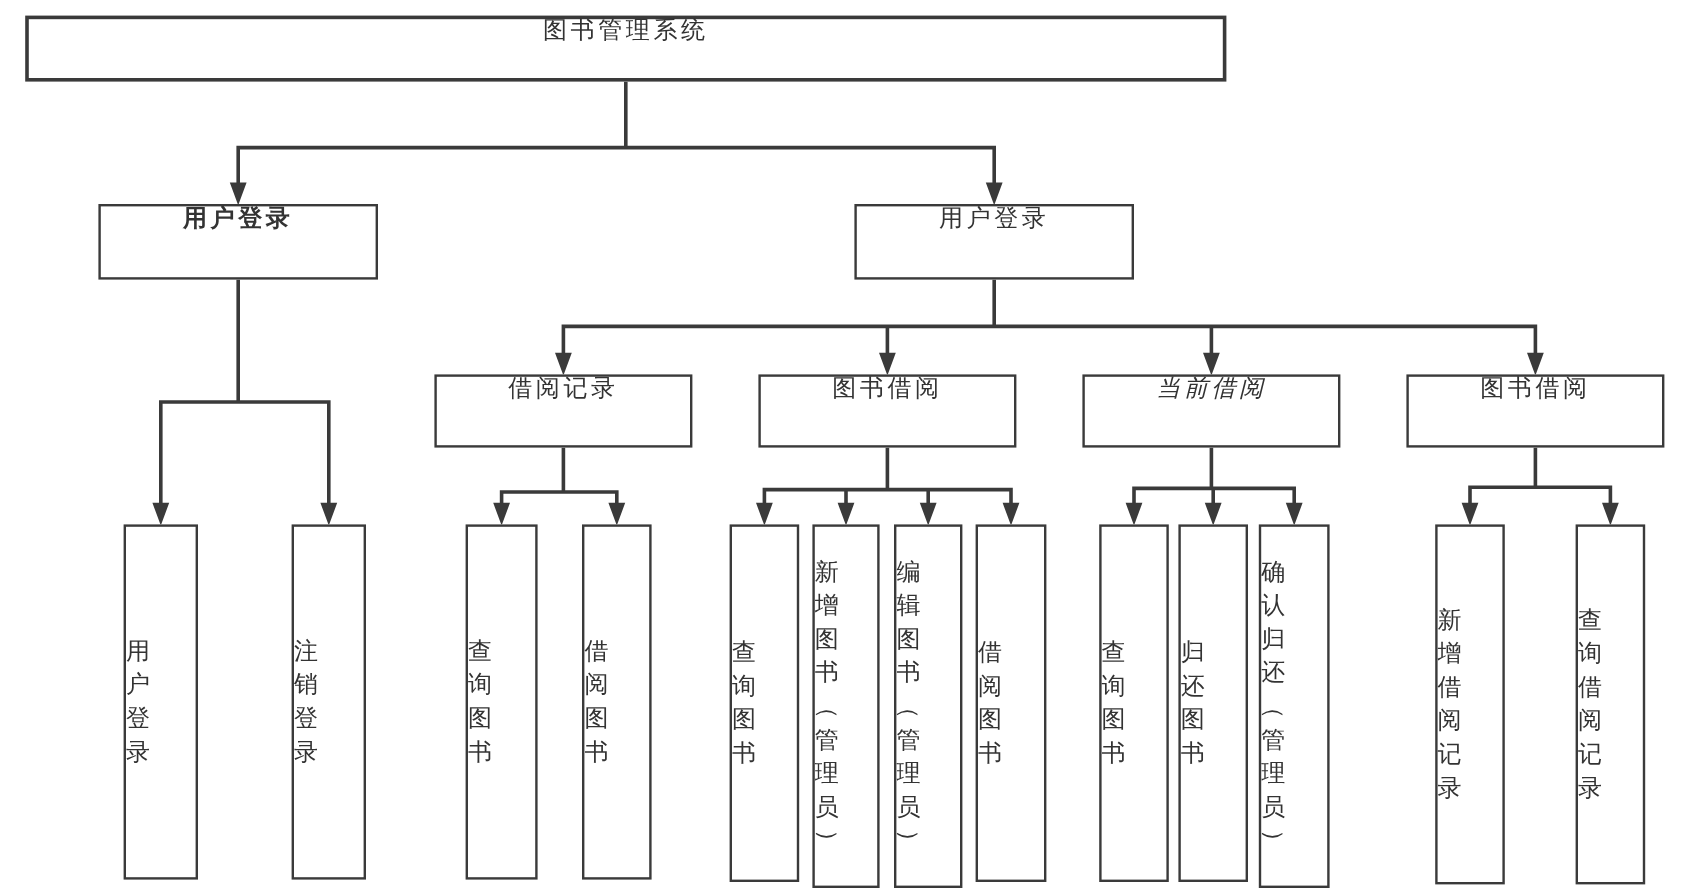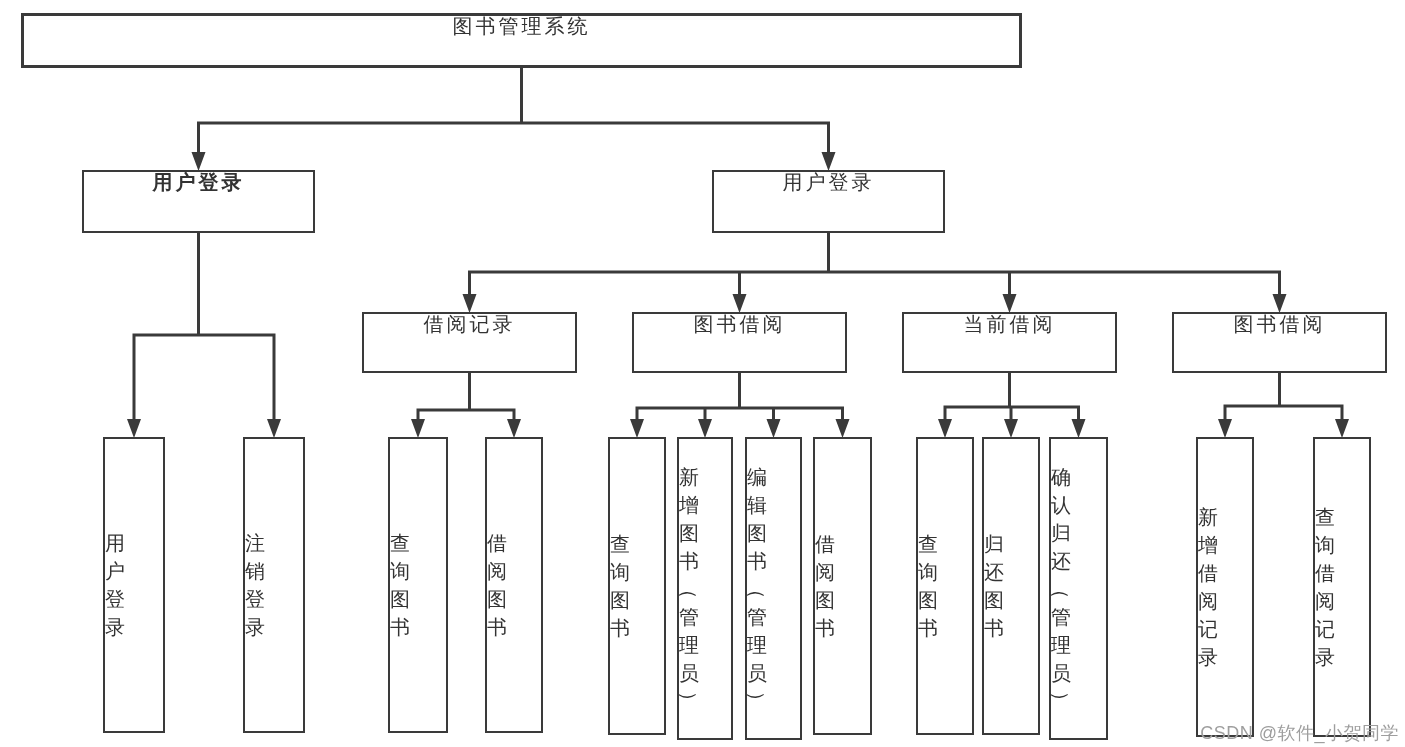--- a/index.html
+++ b/index.html
@@ -42,21 +42,21 @@
       </div>
       <div class="node h" style="left: 712px; top: 170px; width: 233px; height: 63px;">
         <span>用户登录</span>
       </div>
       <div class="node h" style="left: 362px; top: 312px; width: 215px; height: 61px;">
         <span>借阅记录</span>
       </div>
       <div class="node h" style="left: 632px; top: 312px; width: 215px; height: 61px;">
         <span>图书借阅</span>
       </div>
-      <div class="node h" style="left: 902px; top: 312px; width: 215px; height: 61px;">
+      <div class="node h" style="left: 902px; top: 312px; width: 215px; height: 61px; font-style: italic;">
         <span>当前借阅</span>
       </div>
       <div class="node h" style="left: 1172px; top: 312px; width: 215px; height: 61px;">
         <span>图书借阅</span>
       </div>
       <div class="node v" style="left: 103px; top: 437px; width: 62px; height: 296px;">
         <span class="chr">用</span>
         <span class="chr">户</span>
         <span class="chr">登</span>
         <span class="chr">录</span>
@@ -146,14 +146,13 @@
       </div>
       <div class="node v" style="left: 1313px; top: 437px; width: 58px; height: 300px;">
         <span class="chr">查</span>
         <span class="chr">询</span>
         <span class="chr">借</span>
         <span class="chr">阅</span>
         <span class="chr">记</span>
         <span class="chr">录</span>
       </div>
     </div>
-  <div class="watermark">CSDN @软件_小贺同学</div>
 </div>
 
 </body></html>

